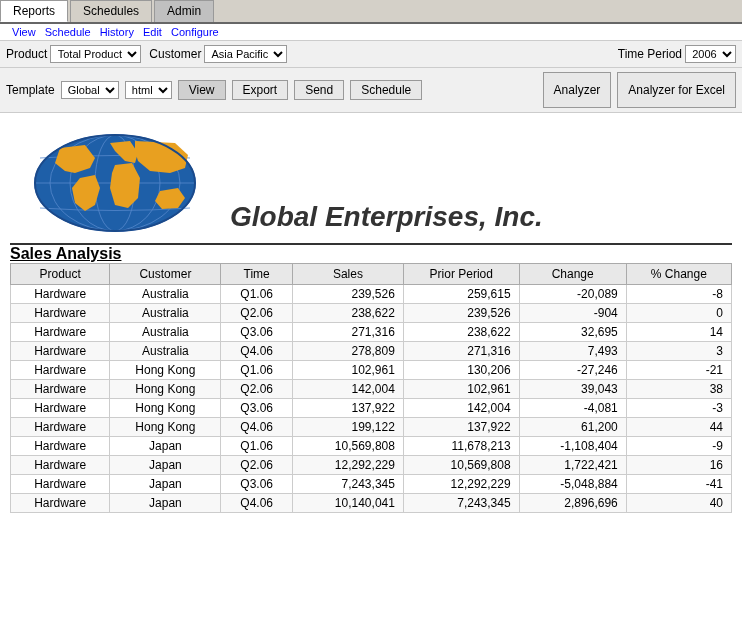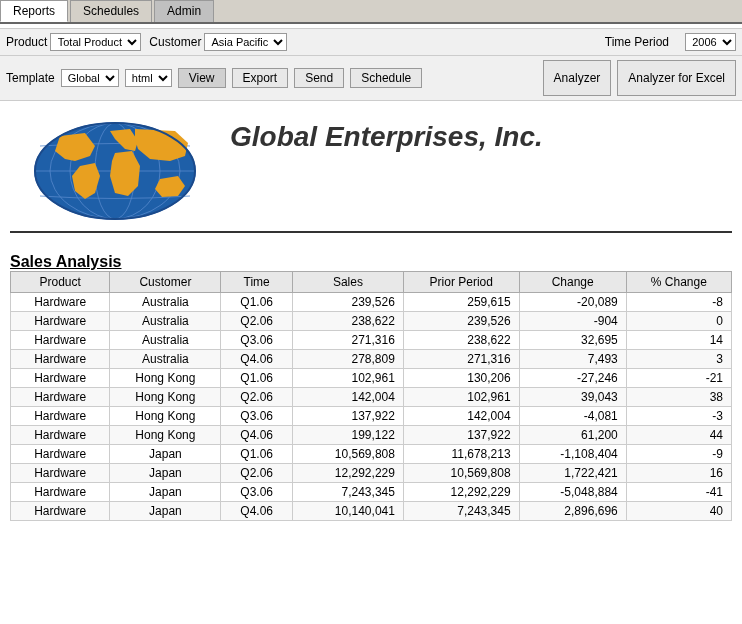--- a/index.html
+++ b/index.html
@@ -46,21 +46,21 @@
     .filter-group { display: flex; align-items: center; gap: 3px; }
     .filter-label { font-size: 12px; }
     .filter-select {
       font-size: 11px;
       border: 1px solid #999;
       background: #fff;
       padding: 1px 2px;
       text-align: center;
     }
     .spacer { flex: 1; }
-    .time-period-group { display: flex; align-items: center; gap: 16px; margin-left: auto; }
+    .time-period-group { display: flex; align-items: center; gap: 3px; margin-left: auto; }
 
     
     .toolbar {
       display: flex;
       align-items: center;
       padding: 4px 6px;
       background: #f0f0f0;
       border-bottom: 1px solid #ccc;
       gap: 6px;
     }
@@ -85,24 +85,23 @@
 
     
     .main-content {
       padding: 10px;
       background: #fff;
     }
 
     
     .report-header {
       display: flex;
-      align-items: flex-start;
+      align-items: flex-end;
       padding: 10px 0 10px 20px;
       border-bottom: 2px solid #333;
-      margin-bottom: 20px;
     }
 
     .globe-svg { width: 170px; height: 100px; margin-right: 30px; }
 
     .company-name {
       font-size: 28px;
       font-style: italic;
       font-weight: bold;
       color: #333;
     }
@@ -140,20 +139,27 @@
 </head>
 <body>
 
 <div class="nav-tabs">
   <div class="nav-tab active">Reports</div>
   <div class="nav-tab">Schedules</div>
   <div class="nav-tab admin">Admin</div>
 </div>
 
 <div class="breadcrumb-bar">
+  <div class="top-links">
+    <a>View</a>
+    <a>Schedule</a>
+    <a>History</a>
+    <a>Edit</a>
+    <a>Configure</a>
+  </div>
 </div>
 
 <div class="filter-bar">
   <div class="filter-group">
     <span class="filter-label">Product</span>
     <select class="filter-select">
       <option>Total Product</option>
     </select>
   </div>
   <div class="filter-group">

